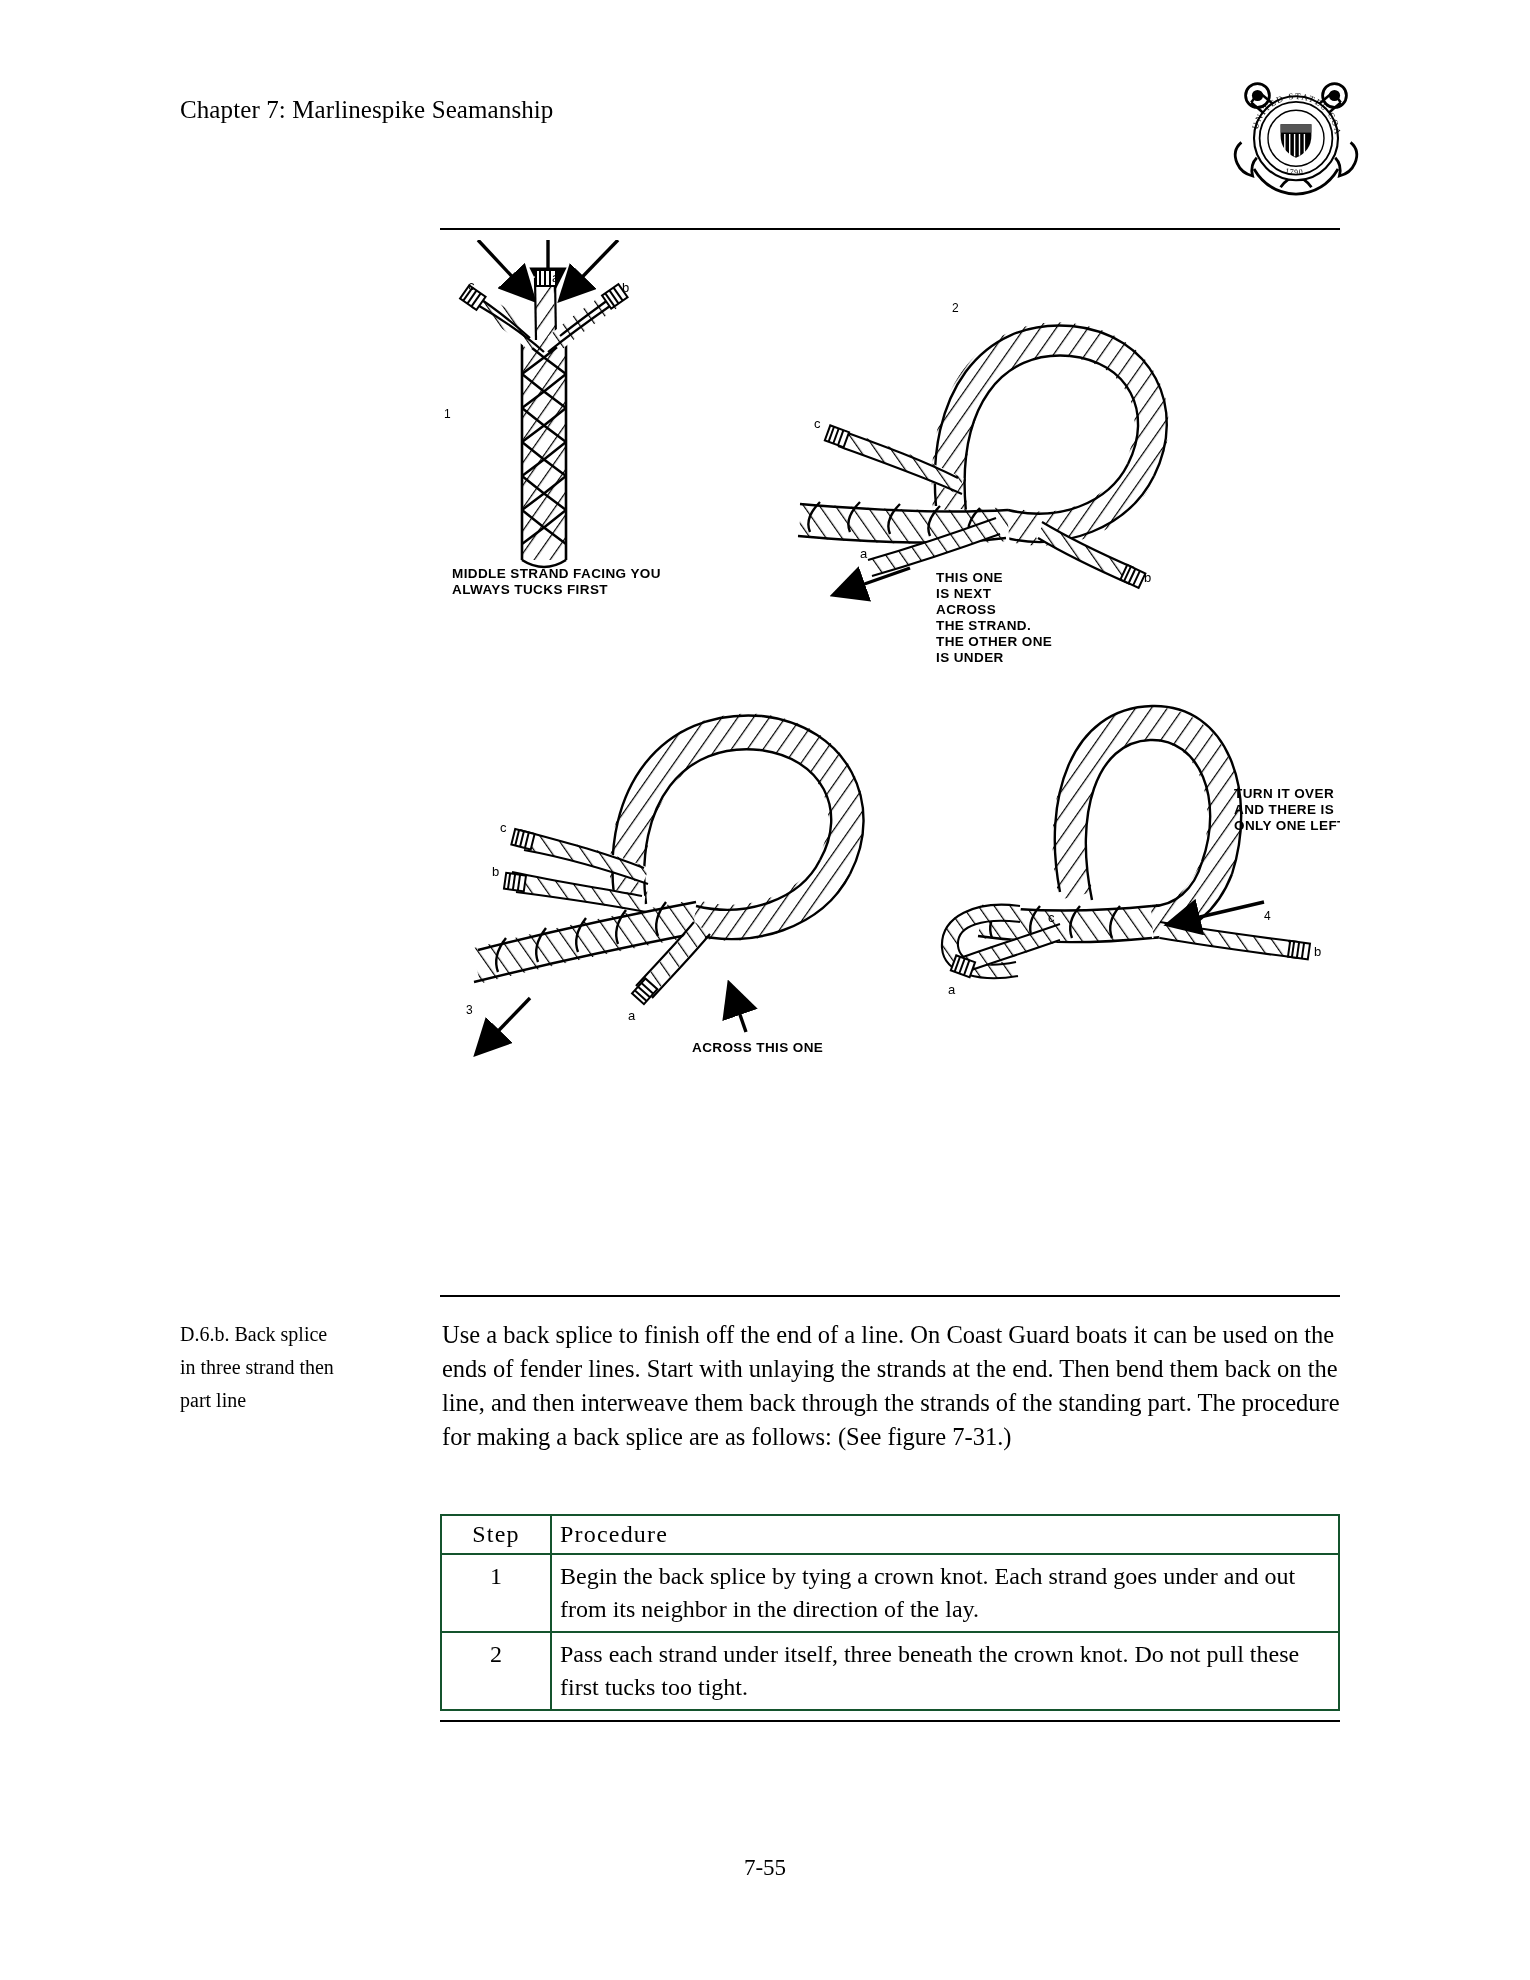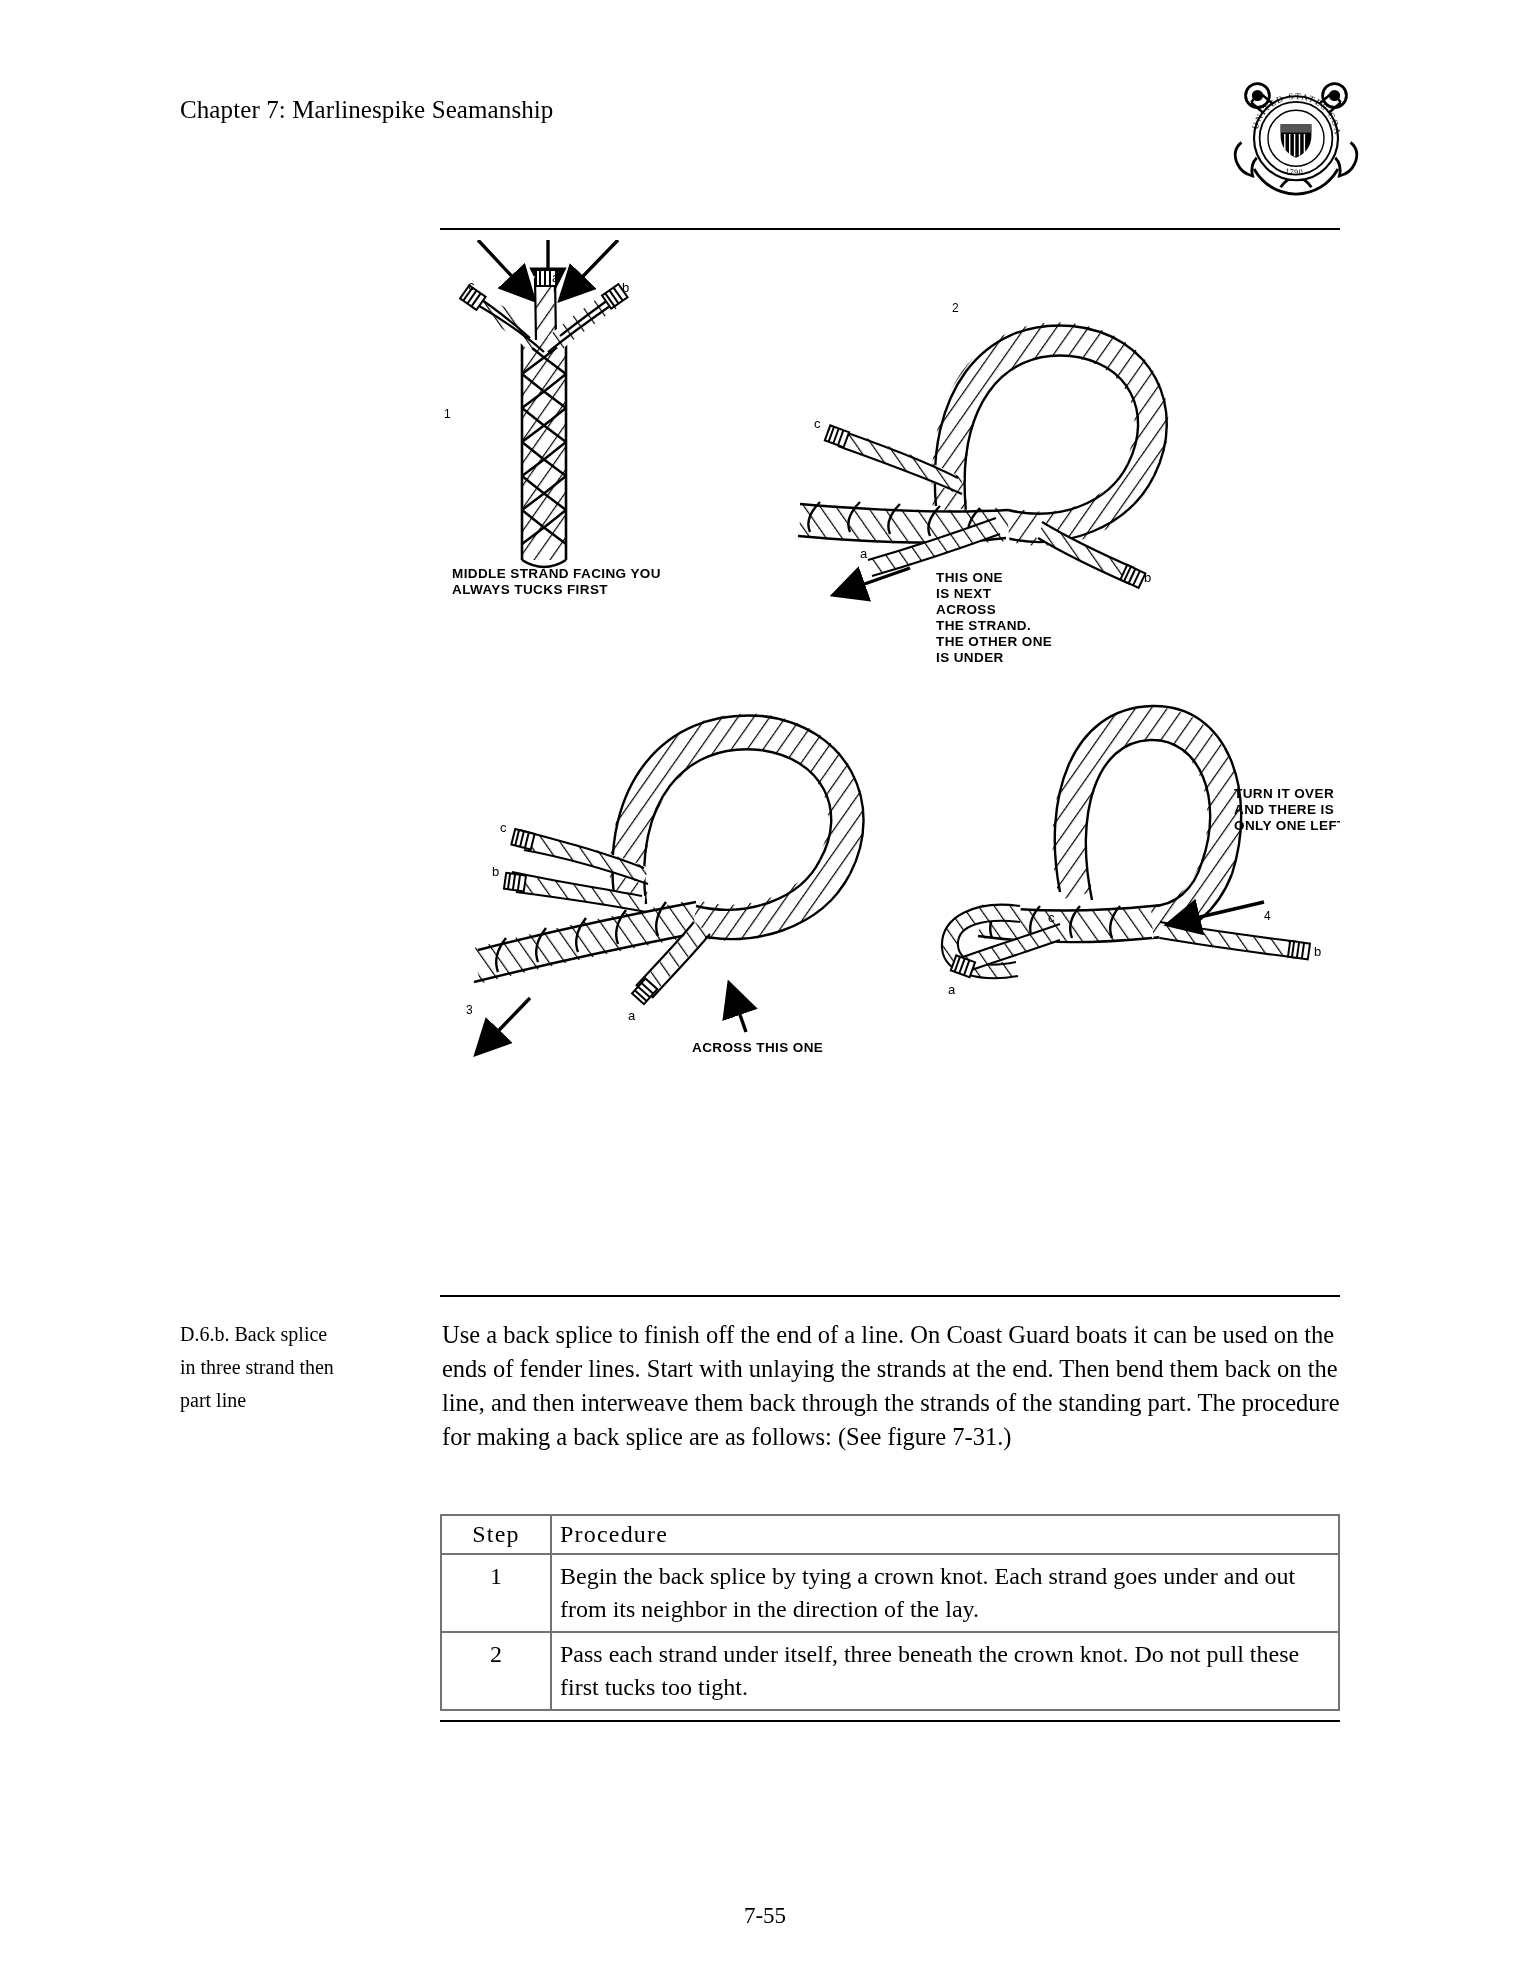--- a/index.html
+++ b/index.html
@@ -98,40 +98,39 @@
   
   .proc-table {
     position: absolute;
     left: 440px;
     top: 1514px;
     width: 900px;
     border-collapse: collapse;
     font-size: 24px;
   }
   .proc-table th, .proc-table td {
-    border: 2px solid #737373;
+    border: 2px solid #14532d;
     padding: 5px 8px;
     vertical-align: top;
     font-weight: normal;
   }
   .proc-table .c-step { width: 110px; text-align: center; }
   .proc-table .c-proc { text-align: left; }
   .proc-table thead .c-proc { text-align: left; }
   .proc-table thead th { letter-spacing: 1.2px; }
   .proc-table tbody td { line-height: 33px; }
 
   
   .page-number {
     position: absolute;
     left: 0;
     right: 0;
     top: 1855px;
     text-align: center;
     font-size: 23px;
-    margin-top: 48px;
   }
 
   
   .fig-text { font-family: "Liberation Sans", sans-serif; font-size: 13.5px; font-weight: bold; letter-spacing: .4px; }
   .fig-num  { font-family: "Liberation Sans", sans-serif; font-size: 12px; }
   .fig-ltr  { font-family: "Liberation Sans", sans-serif; font-size: 13px; }
 </style>
 </head>
 <body>
 

